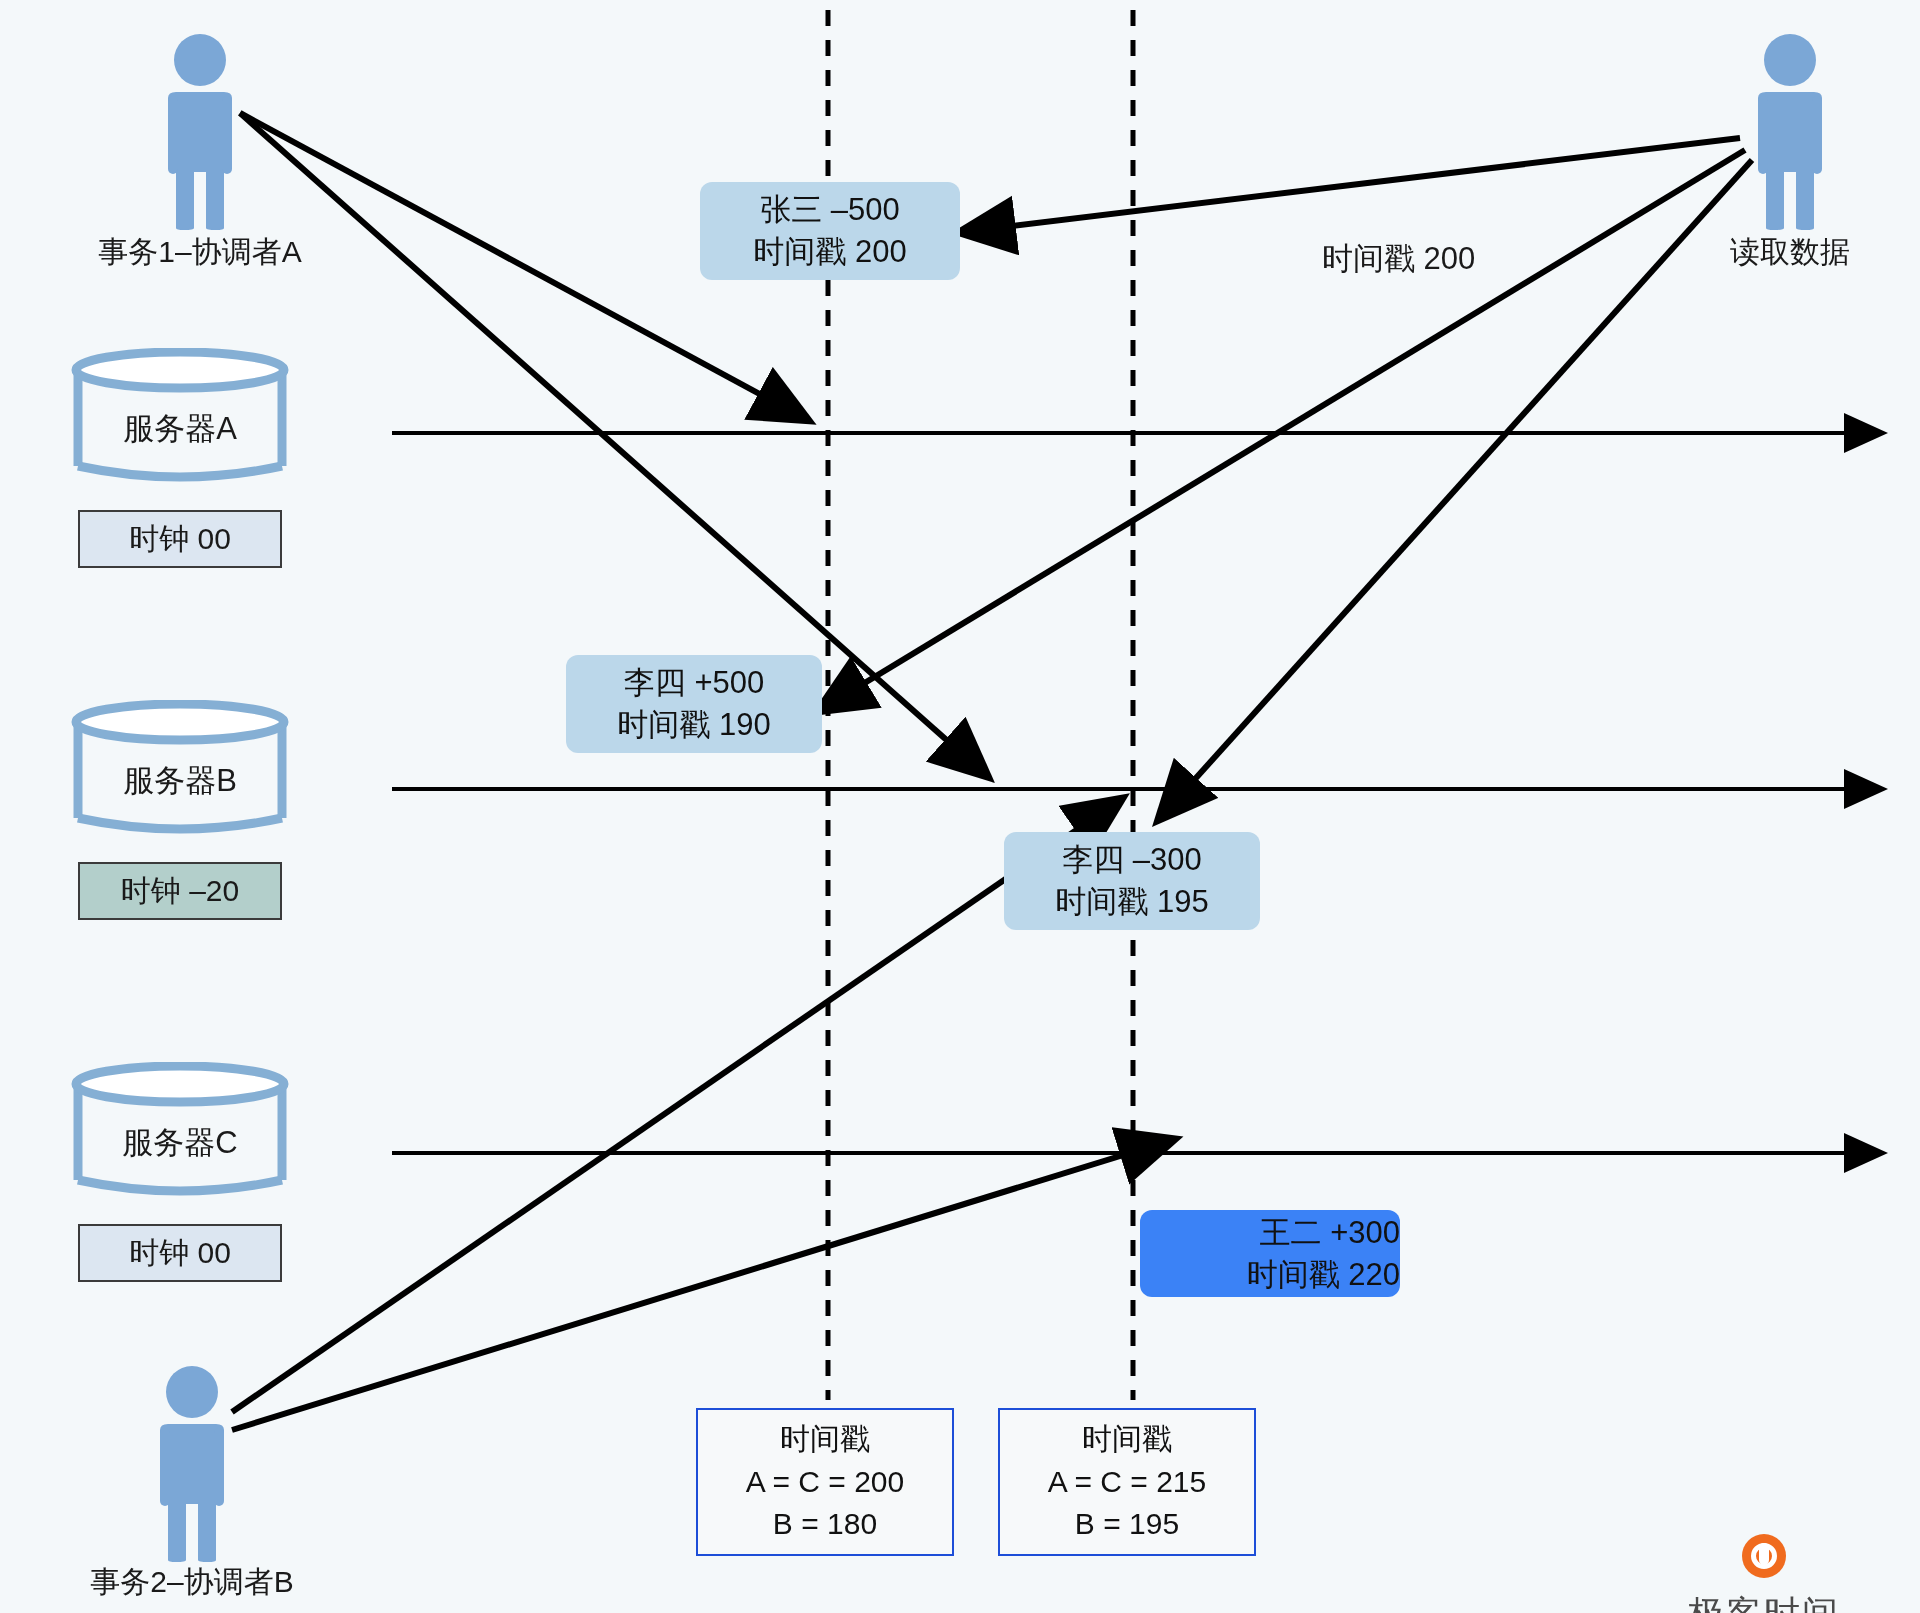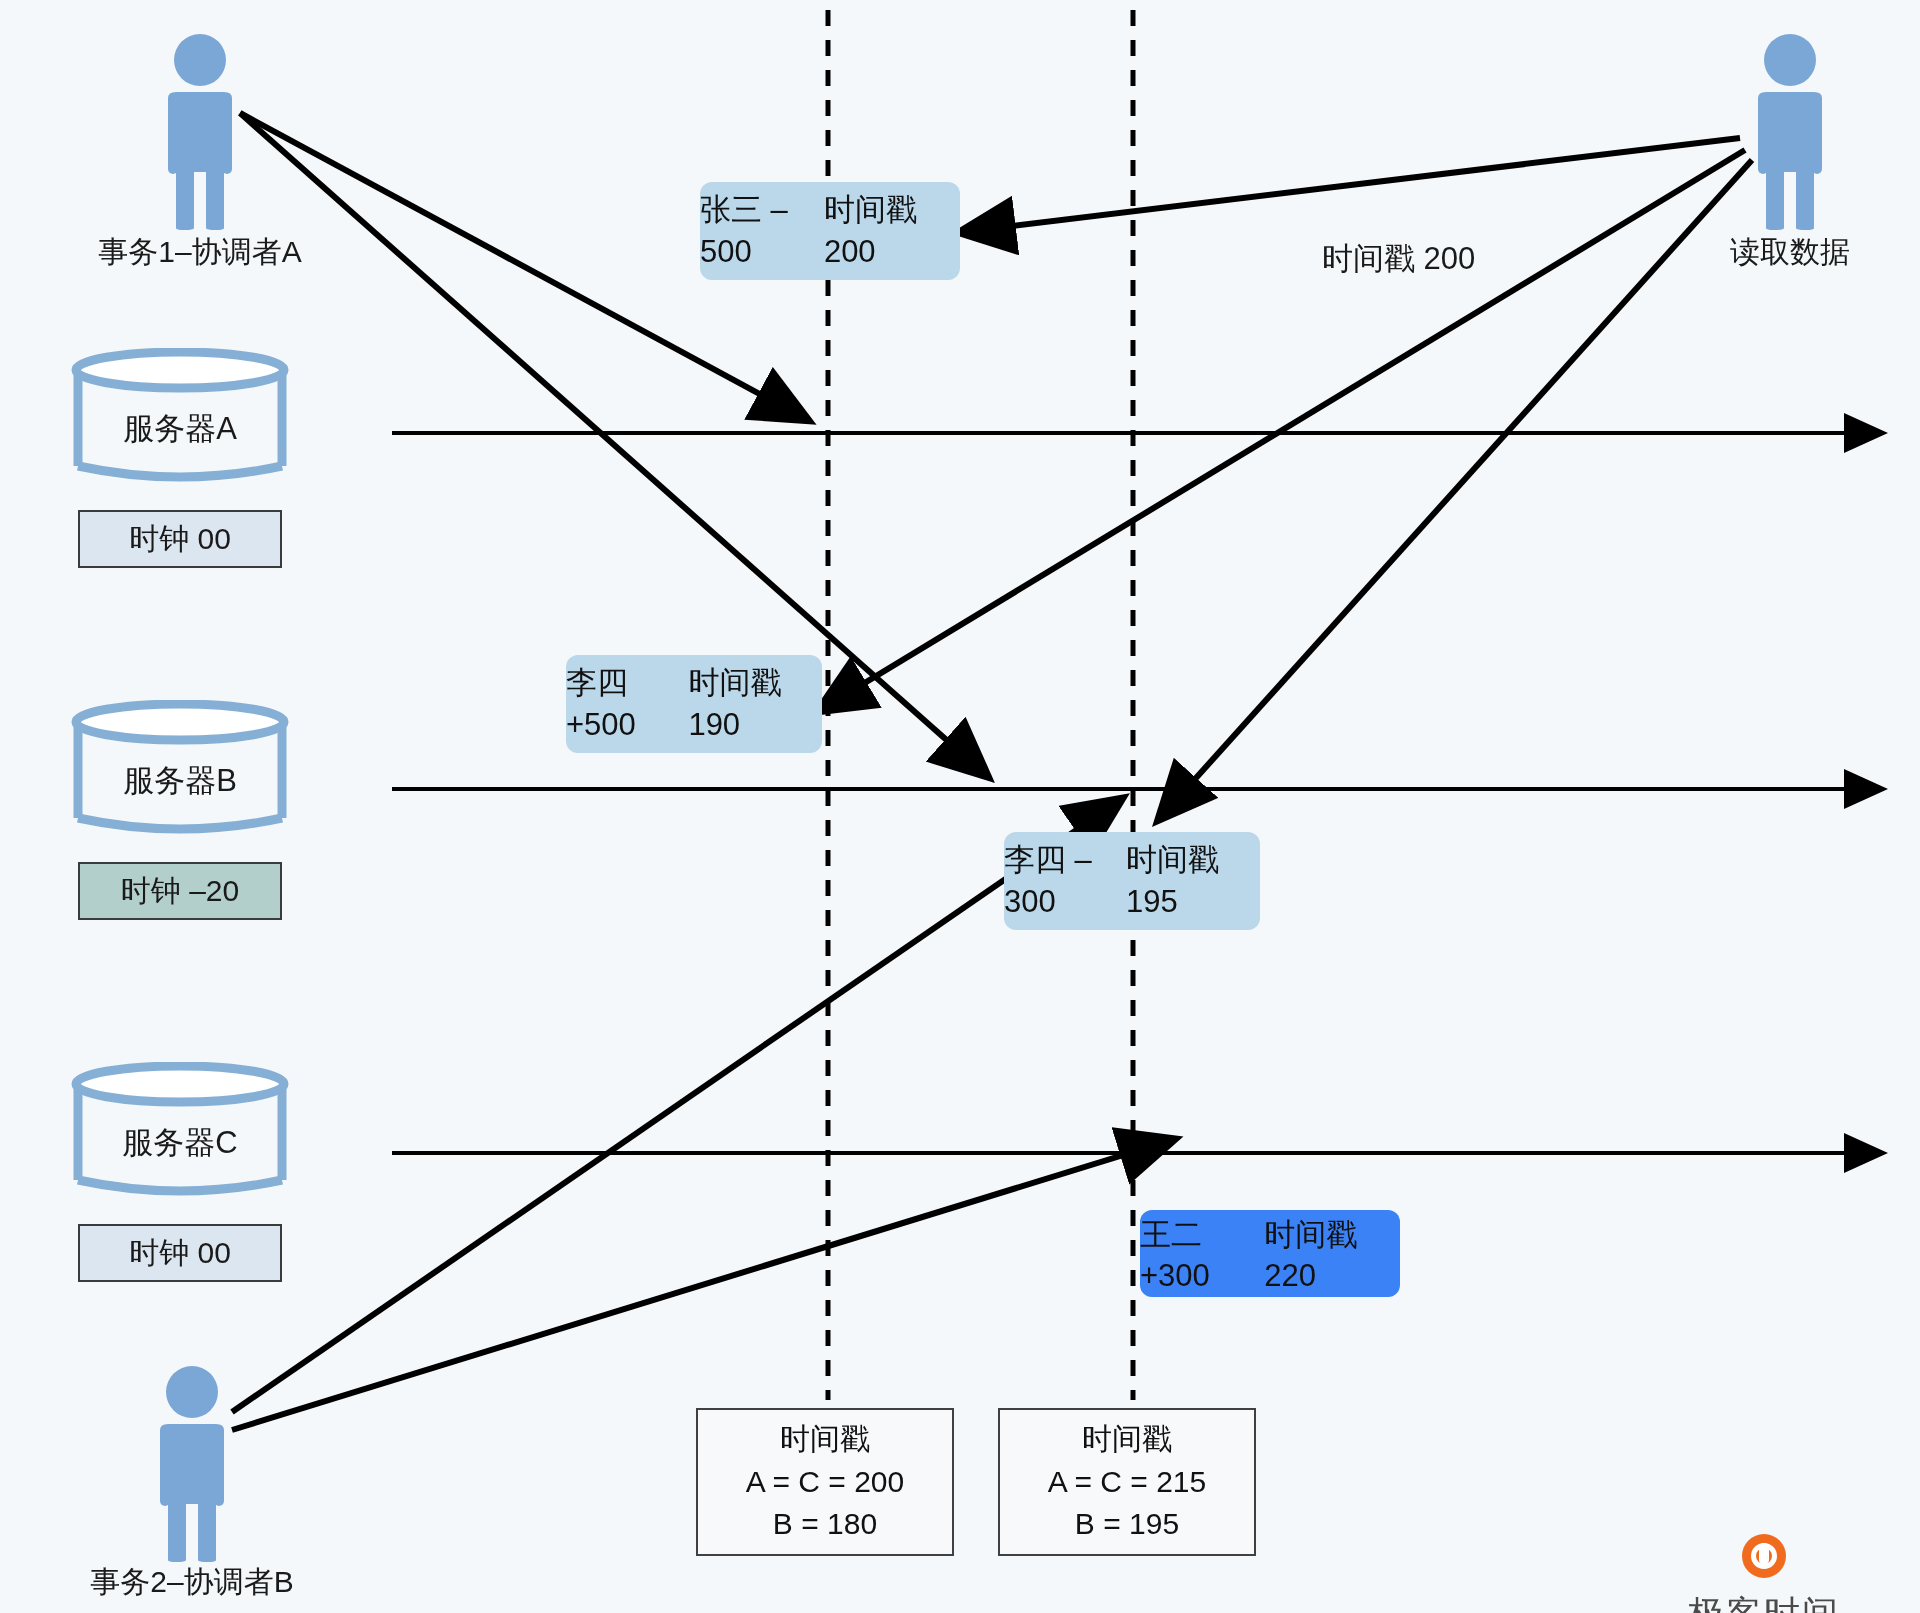--- a/index.html
+++ b/index.html
@@ -50,30 +50,30 @@
     align-items: center;
     justify-content: center;
     font-size: 30px;
     color: #1a1a1a;
   }
   .msg-box {
     position: absolute;
     border-radius: 12px;
     box-sizing: border-box;
     display: flex;
-    flex-direction: row;
+    flex-direction: column;
     align-items: center;
     justify-content: center;
     font-size: 31px;
     color: #111;
     line-height: 1.34;
   }
   .sum-box {
     position: absolute;
-    border: 2px solid #404040;
+    border: 2px solid #1d4ed8;
     background: #f7f9fa;
     box-sizing: border-box;
     display: flex;
     flex-direction: column;
     align-items: center;
     justify-content: center;
     font-size: 30px;
     color: #111;
     line-height: 1.42;
   }

